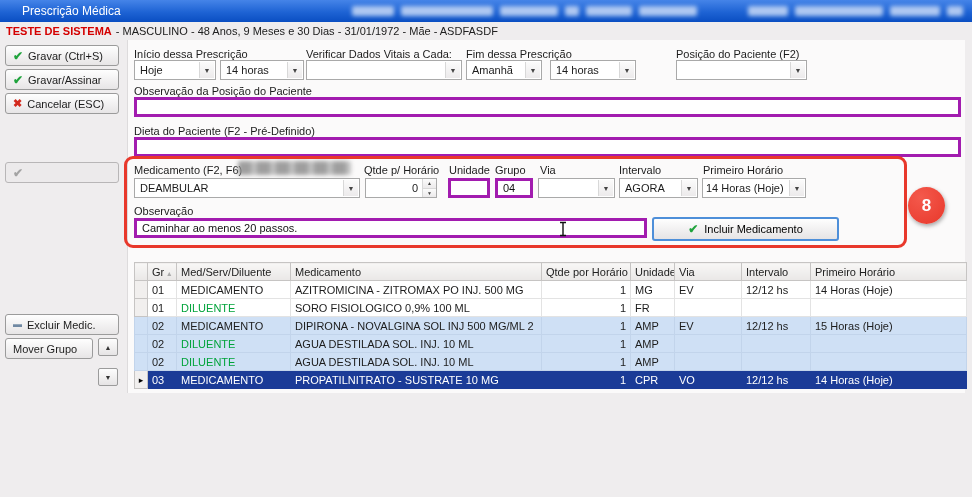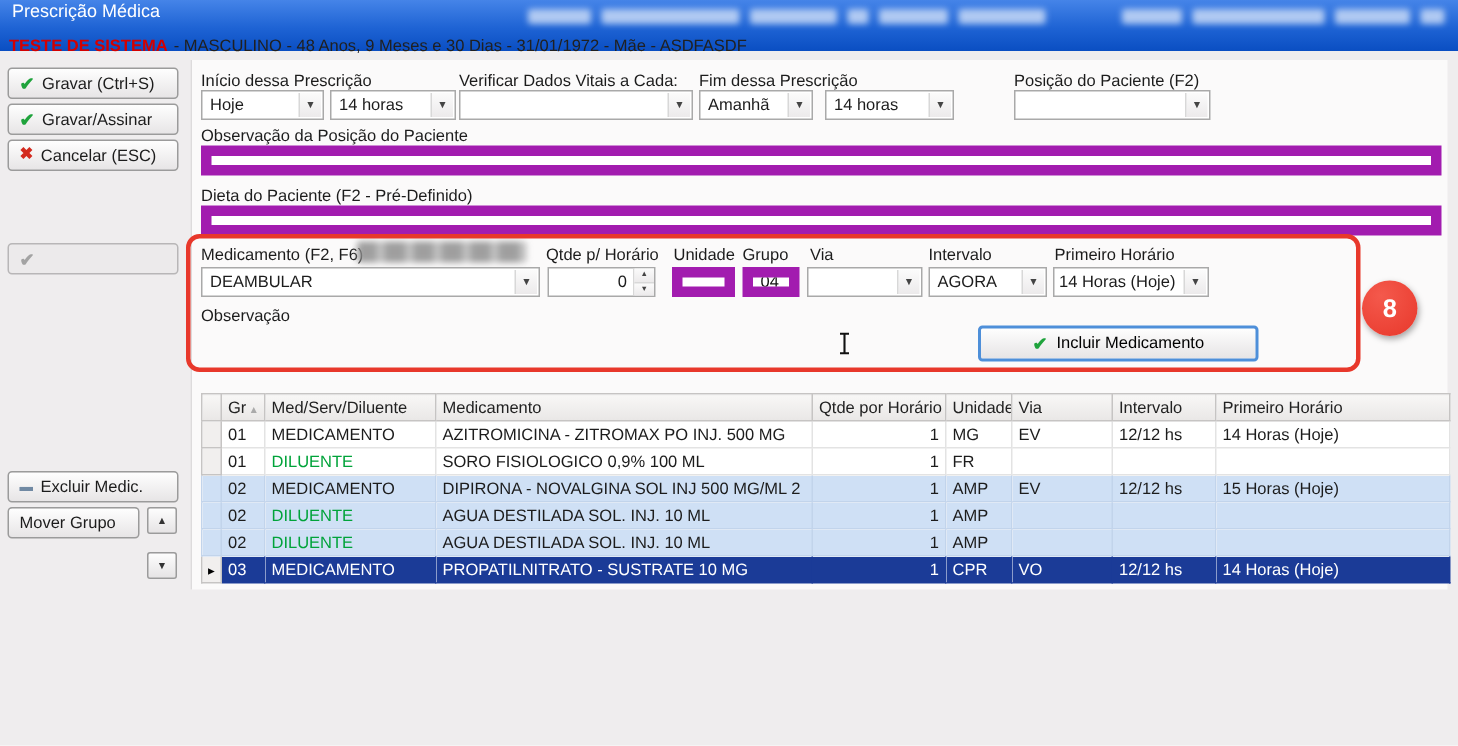--- a/index.html
+++ b/index.html
@@ -1,22 +1,22 @@
 <!DOCTYPE html>
 <html style="--titlebar: #1E63D4; --annotation: #E8382B; --patient-name: #D40000; --diluente: #00A33A; --selected-row: #1B3B97; --alt-row: #CFE0F5; --hint: #9E1A1A; --check-green: #1FA33C; --cancel-red: #D32A1E;"><head>
 <meta charset="utf-8">
 <style>
   *{margin:0;padding:0;box-sizing:border-box}
   html,body{width:972px;height:497px}
   body{position:relative;background:#EFEDEE;font-family:"Liberation Sans",sans-serif;overflow:hidden;font-size:11px;color:#1C1C1C}
 
   
-  .titlebar{position:absolute;left:0;top:0;width:972px;height:34px;
+  .titlebar{position:absolute;left:0;top:0;width:972px;height:22px;
     background:linear-gradient(180deg,#4584E8 0%,var(--titlebar,#1E63D4) 55%,#0A4EC2 100%);
-    color:#fff;display:flex;padding:0 8px;font-size:12px}
+    color:#fff;display:flex;align-items:center;padding:0 22px;font-size:12px}
   .redact{position:absolute;top:6px;height:11px;display:flex;gap:7px;filter:blur(2px);opacity:.85}
   .redact i{display:block;height:10px;background:#C7D9F6;border-radius:2px}
 
   
   .patientbar{position:absolute;left:0;top:22px;width:972px;height:18px;display:flex;align-items:center;padding-left:6px;white-space:nowrap}
   .pname{color:var(--patient-name,#D40000);font-weight:bold;margin-right:4px}
   .pdet{color:#202020}
 
   
   .sidebar{position:absolute;left:0;top:40px;width:127px;height:457px}
@@ -30,21 +30,21 @@
   .ic-x{color:var(--cancel-red,#D32A1E);font-weight:bold;font-size:11px;line-height:1}
   .ic-minus{color:#7089A3;font-size:9px;line-height:1}
 
   
   .content{position:absolute;left:127px;top:40px;width:838px;height:353px;background:#FBFAFA;border-left:1px solid #DDDBDC}
   .lb{position:absolute;white-space:nowrap;color:#1C1C1C}
   .combo{position:absolute;height:20px;background:#fff;border:1px solid #A9A9A9;display:flex;align-items:center;
     padding:0 18px 0 5px;white-space:nowrap;overflow:hidden;cursor:pointer}
   .combo .arr{position:absolute;right:1px;top:1px;bottom:1px;width:15px;display:flex;align-items:center;justify-content:center;
     background:linear-gradient(180deg,#FBFBFB,#ECEAEB);border-left:1px solid #D8D8D8;color:#444;font-size:7px}
-  .tinput{position:absolute;height:20px;background:#fff;border:7px solid #a21caf;padding:0 5px;font:inherit;color:#111}
+  .tinput{position:absolute;height:20px;background:#fff;border:3px solid #a21caf;padding:0 5px;font:inherit;color:#111}
   .spin{position:absolute;height:20px;background:#fff;border:1px solid #A9A9A9;display:flex;align-items:stretch}
   .spin .val{flex:1;display:flex;align-items:center;justify-content:flex-end;padding-right:4px}
   .spin .btns{width:14px;display:flex;flex-direction:column;border-left:1px solid #D8D8D8}
   .spin .btns b{flex:1;display:flex;align-items:center;justify-content:center;font-size:5px;color:#444;font-weight:normal;
     background:linear-gradient(180deg,#FBFBFB,#ECEAEB);cursor:pointer}
   .spin .btns b + b{border-top:1px solid #D8D8D8}
   .chip{position:absolute;border-radius:2px;filter:blur(2px);opacity:.85;
     background:repeating-linear-gradient(90deg,#8F8F8F 0 13px,#B5B5B5 13px 19px)}
 
   
@@ -197,20 +197,21 @@
   <div class="combo" style="left:491px;top:138px;width:79px">
     <span>AGORA</span>
     <span class="arr">▼</span>
   </div>
   <div class="combo" style="left:574px;top:138px;width:104px;padding-left:3px">
     <span>14 Horas (Hoje)</span>
     <span class="arr">▼</span>
   </div>
 
   <span class="lb" style="left:6px;top:165px">Observação</span>
+  <input class="tinput" style="left: 6px; top: 178px; width: 513px;" value="Caminhar ao menos 20 passos.">
   <span class="ibeam">
     <svg width="10" height="16" viewBox="0 0 10 16">
         <path d="M2 1.5 H8 M5 1.5 V14.5 M2 14.5 H8" stroke="#111" stroke-width="1.4" fill="none"></path>
       </svg>
   </span>
 
   <button class="incluir">
     <span class="ic-check">✔</span>
     <span>Incluir Medicamento</span>
   </button>

